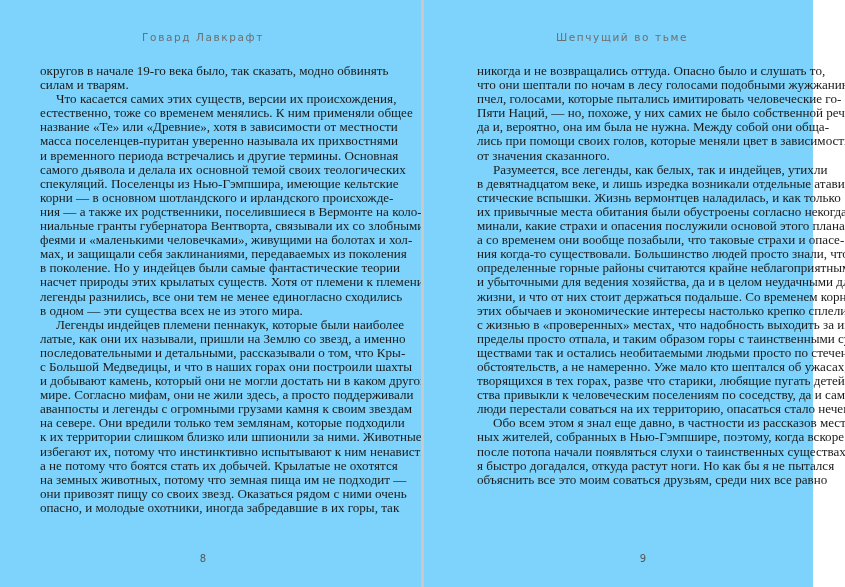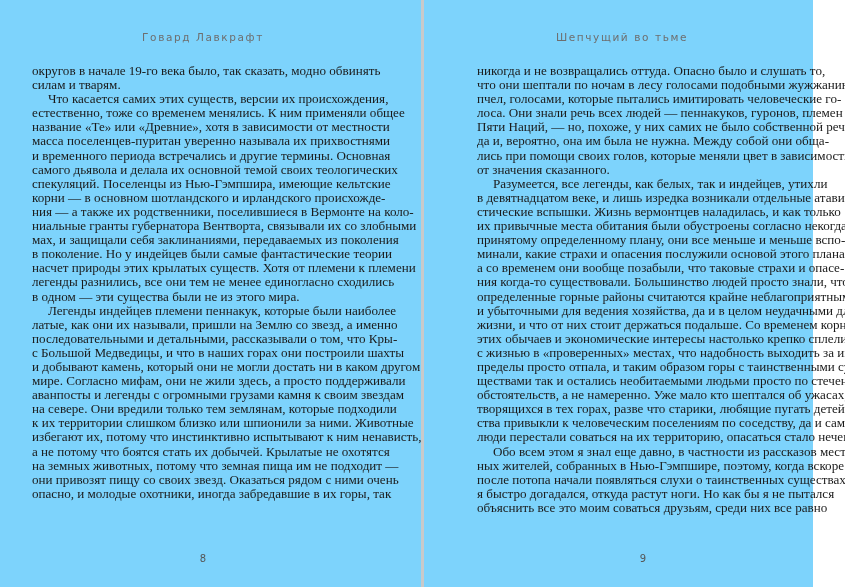--- a/index.html
+++ b/index.html
@@ -15,21 +15,21 @@
     font-family: "DejaVu Sans", sans-serif; font-size: 10.5px;
     letter-spacing: 1.6px; font-weight: normal;
   }
   .page.left .running-head { left: 0; width: 406px; }
   .page.right .running-head { left: 0; width: 396px; }
   .body-text {
     position: absolute; top: 64px;
     font-family: "Liberation Serif", serif; font-size: 13.1px;
     line-height: 14.1px; color: #1a1a1a; text-align: justify;
   }
-  .page.left .body-text { left: 32px; width: 328px; }
+  .page.left .body-text { left: 40px; width: 328px; }
   .page.right .body-text { left: 53px; width: 328px; }
   .line { display: block; white-space: nowrap; text-align-last: justify; text-align: justify; height: 14.1px; overflow: visible; }
   .line.last { text-align-last: left; }
   .line.indent { text-indent: 16px; }
   .folio {
     position: absolute; top: 553px; width: 100%; text-align: center;
     font-family: "DejaVu Sans", sans-serif; font-size: 10px; color: #555;
   }
   .page.left .folio { left: 0; width: 406px; }
   .page.right .folio { left: 0; width: 438px; }
@@ -46,25 +46,26 @@
         <span class="line indent">Что касается самих этих существ, версии их происхождения,</span>
         <span class="line">естественно, тоже со временем менялись. К ним применяли общее</span>
         <span class="line">название «Те» или «Древние», хотя в зависимости от местности</span>
         <span class="line">масса поселенцев-пуритан уверенно называла их прихвостнями</span>
         <span class="line">и временного периода встречались и другие термины. Основная</span>
         <span class="line">самого дьявола и делала их основной темой своих теологических</span>
         <span class="line">спекуляций. Поселенцы из Нью-Гэмпшира, имеющие кельтские</span>
         <span class="line">корни — в основном шотландского и ирландского происхожде-</span>
         <span class="line">ния — а также их родственники, поселившиеся в Вермонте на коло-</span>
         <span class="line">ниальные гранты губернатора Вентворта, связывали их со злобными</span>
+        <span class="line">феями и «маленькими человечками», живущими на болотах и хол-</span>
         <span class="line">мах, и защищали себя заклинаниями, передаваемых из поколения</span>
         <span class="line">в поколение. Но у индейцев были самые фантастические теории</span>
         <span class="line">насчет природы этих крылатых существ. Хотя от племени к племени</span>
         <span class="line">легенды разнились, все они тем не менее единогласно сходились</span>
-        <span class="line last">в одном — эти существа были не из этого мира.</span>
+        <span class="line last">в одном — эти существа всех не из этого мира.</span>
         <span class="line indent">Легенды индейцев племени пеннакук, которые были наиболее</span>
         <span class="line">латые, как они их называли, пришли на Землю со звезд, а именно</span>
         <span class="line">последовательными и детальными, рассказывали о том, что Кры-</span>
         <span class="line">с Большой Медведицы, и что в наших горах они построили шахты</span>
         <span class="line">и добывают камень, который они не могли достать ни в каком другом</span>
         <span class="line">мире. Согласно мифам, они не жили здесь, а просто поддерживали</span>
         <span class="line">аванпосты и легенды с огромными грузами камня к своим звездам</span>
         <span class="line">на севере. Они вредили только тем землянам, которые подходили</span>
         <span class="line">к их территории слишком близко или шпионили за ними. Животные</span>
         <span class="line">избегают их, потому что инстинктивно испытывают к ним ненависть,</span>
@@ -77,30 +78,28 @@
   </div>
 
   <div class="divider"></div>
 
   <div class="page right">
     <div class="running-head">Шепчущий во тьме</div>
     <div class="body-text">
         <span class="line">никогда и не возвращались оттуда. Опасно было и слушать то,</span>
         <span class="line">что они шептали по ночам в лесу голосами подобными жужжанию</span>
         <span class="line">пчел, голосами, которые пытались имитировать человеческие го-</span>
-        <span class="line">лоса. Они знали речь всех людей — пеннакуков, гуронов, племен</span>
         <span class="line">Пяти Наций, — но, похоже, у них самих не было собственной речи,</span>
         <span class="line">да и, вероятно, она им была не нужна. Между собой они обща-</span>
         <span class="line">лись при помощи своих голов, которые меняли цвет в зависимости</span>
         <span class="line last">от значения сказанного.</span>
         <span class="line indent">Разумеется, все легенды, как белых, так и индейцев, утихли</span>
         <span class="line">в девятнадцатом веке, и лишь изредка возникали отдельные атави-</span>
         <span class="line">стические вспышки. Жизнь вермонтцев наладилась, и как только</span>
         <span class="line">их привычные места обитания были обустроены согласно некогда</span>
-        <span class="line">принятому определенному плану, они все меньше и меньше вспо-</span>
         <span class="line">минали, какие страхи и опасения послужили основой этого плана,</span>
         <span class="line">а со временем они вообще позабыли, что таковые страхи и опасе-</span>
         <span class="line">ния когда-то существовали. Большинство людей просто знали, что</span>
         <span class="line">определенные горные районы считаются крайне неблагоприятными</span>
         <span class="line">и убыточными для ведения хозяйства, да и в целом неудачными для</span>
         <span class="line">жизни, и что от них стоит держаться подальше. Со временем корни</span>
         <span class="line">этих обычаев и экономические интересы настолько крепко сплелись</span>
         <span class="line">с жизнью в «проверенных» местах, что надобность выходить за их</span>
         <span class="line">пределы просто отпала, и таким образом горы с таинственными су-</span>
         <span class="line">ществами так и остались необитаемыми людьми просто по стечению</span>

